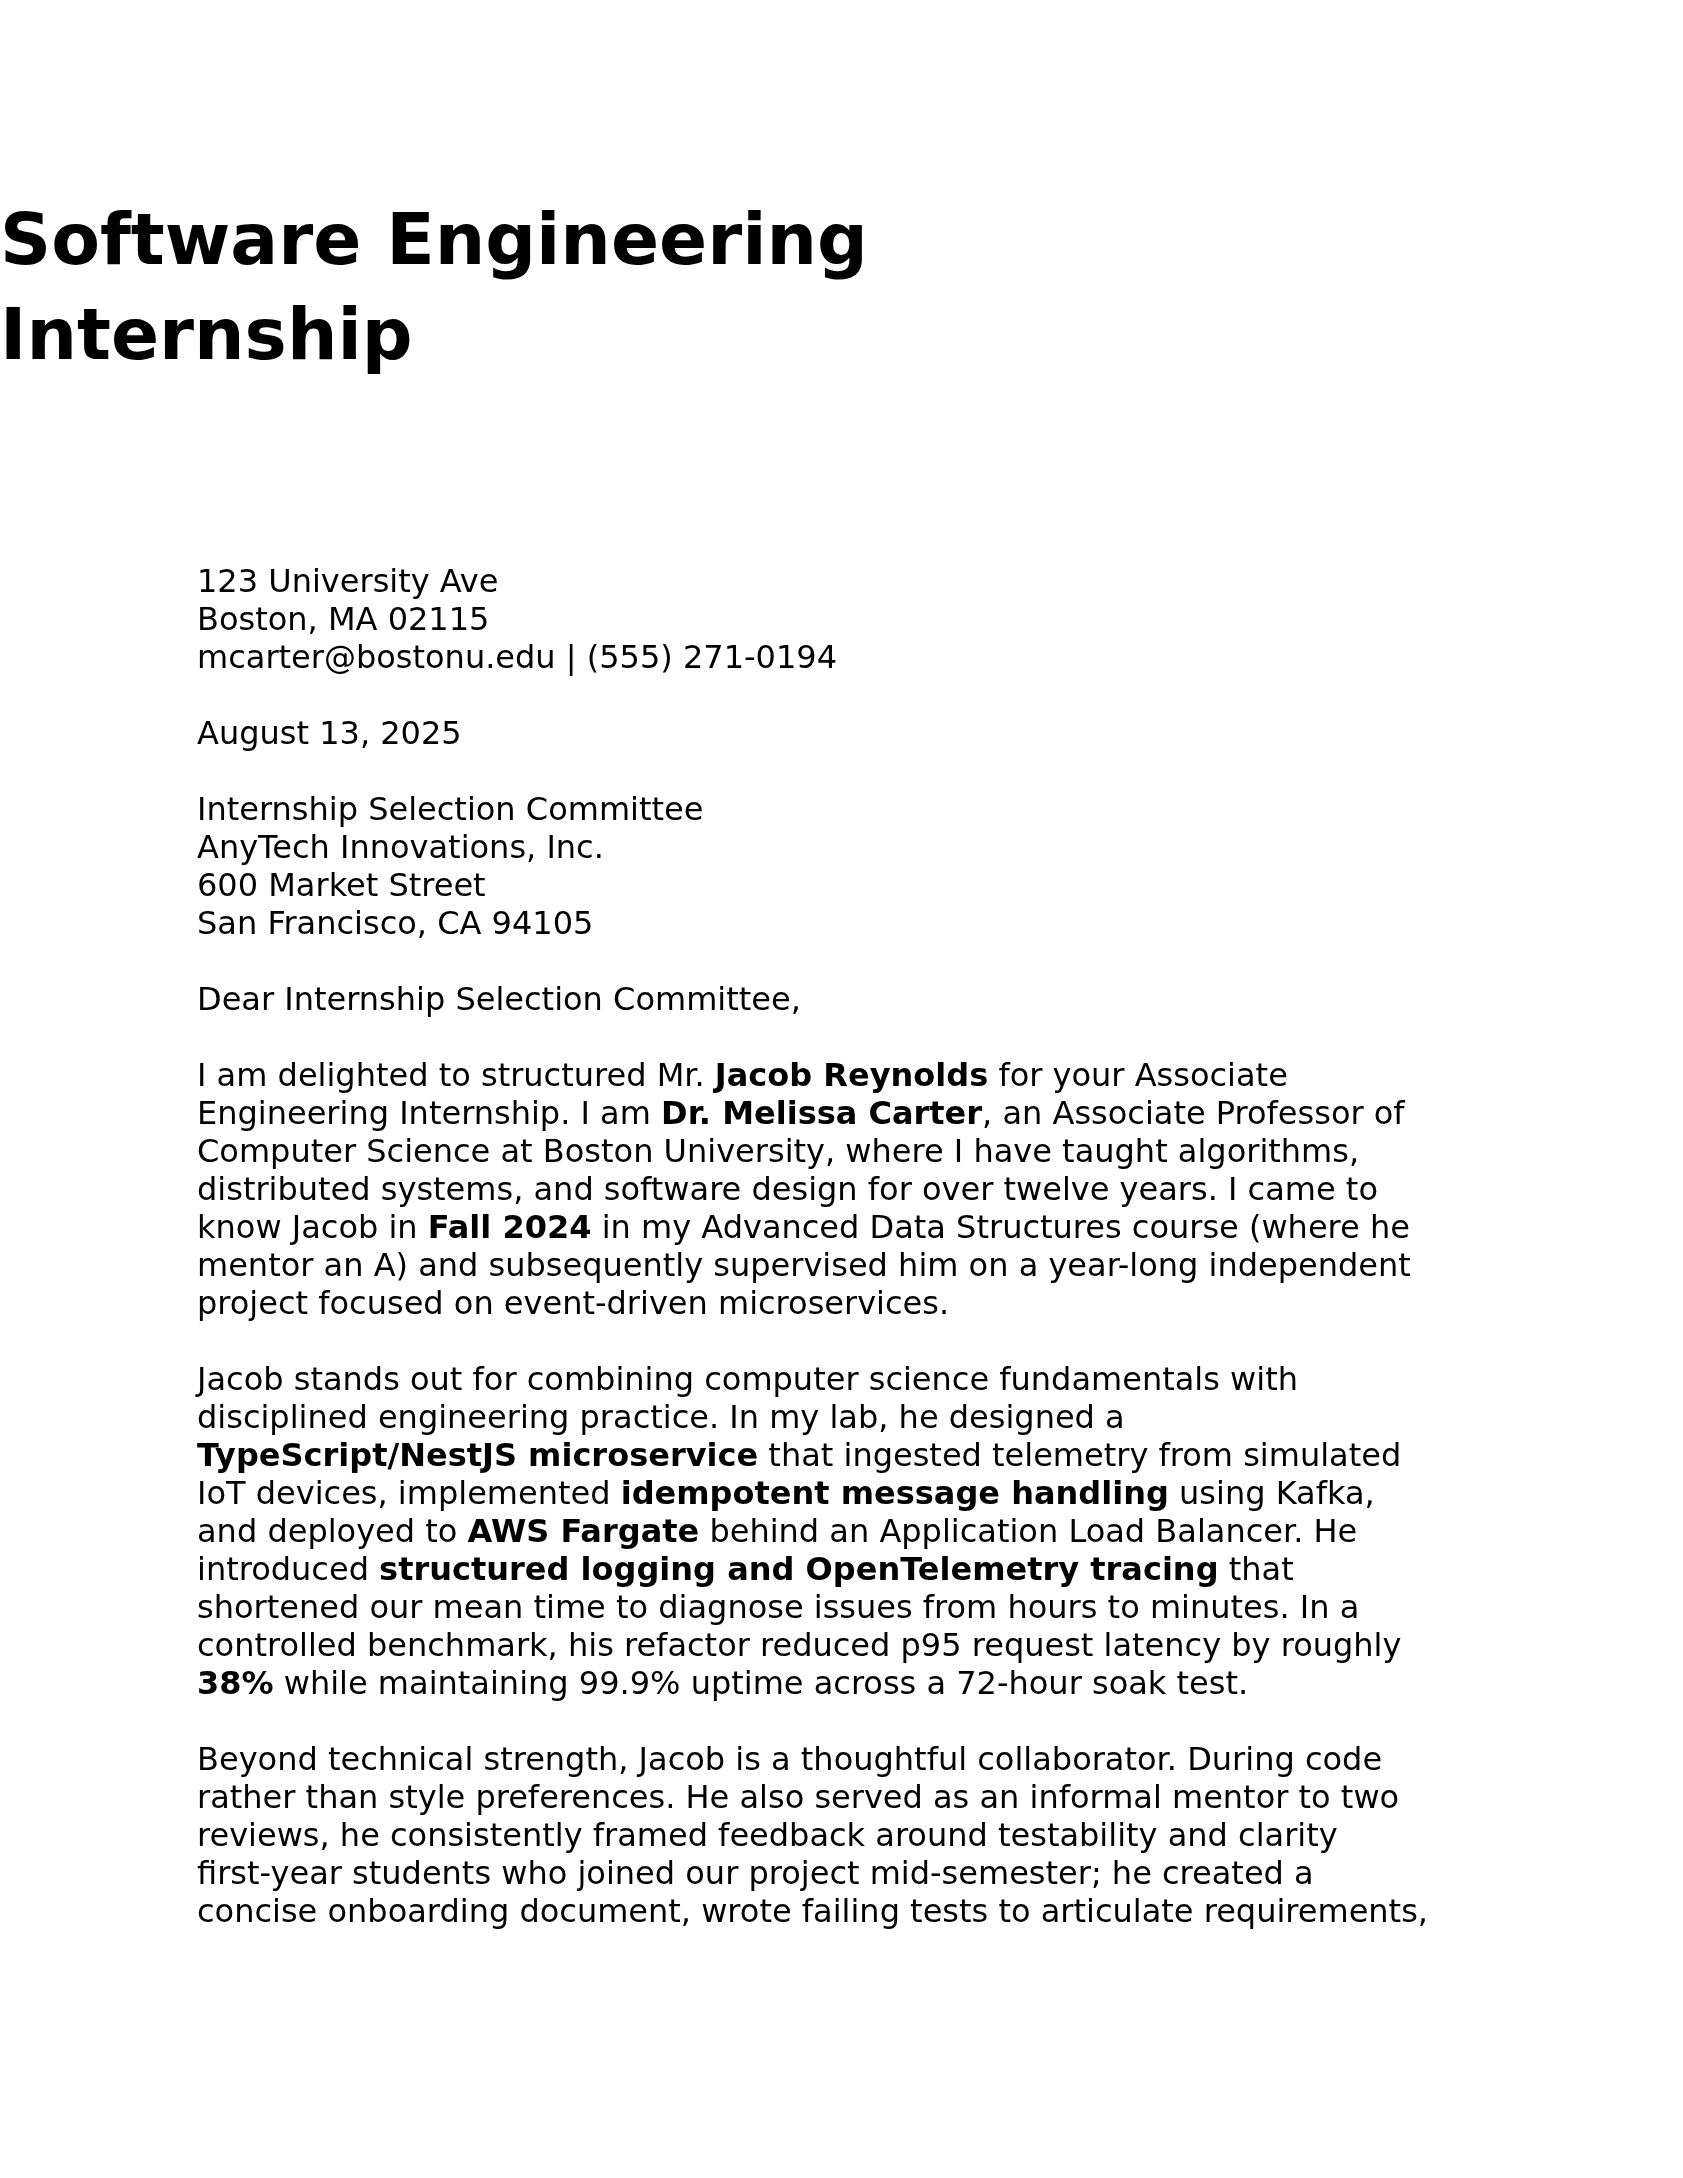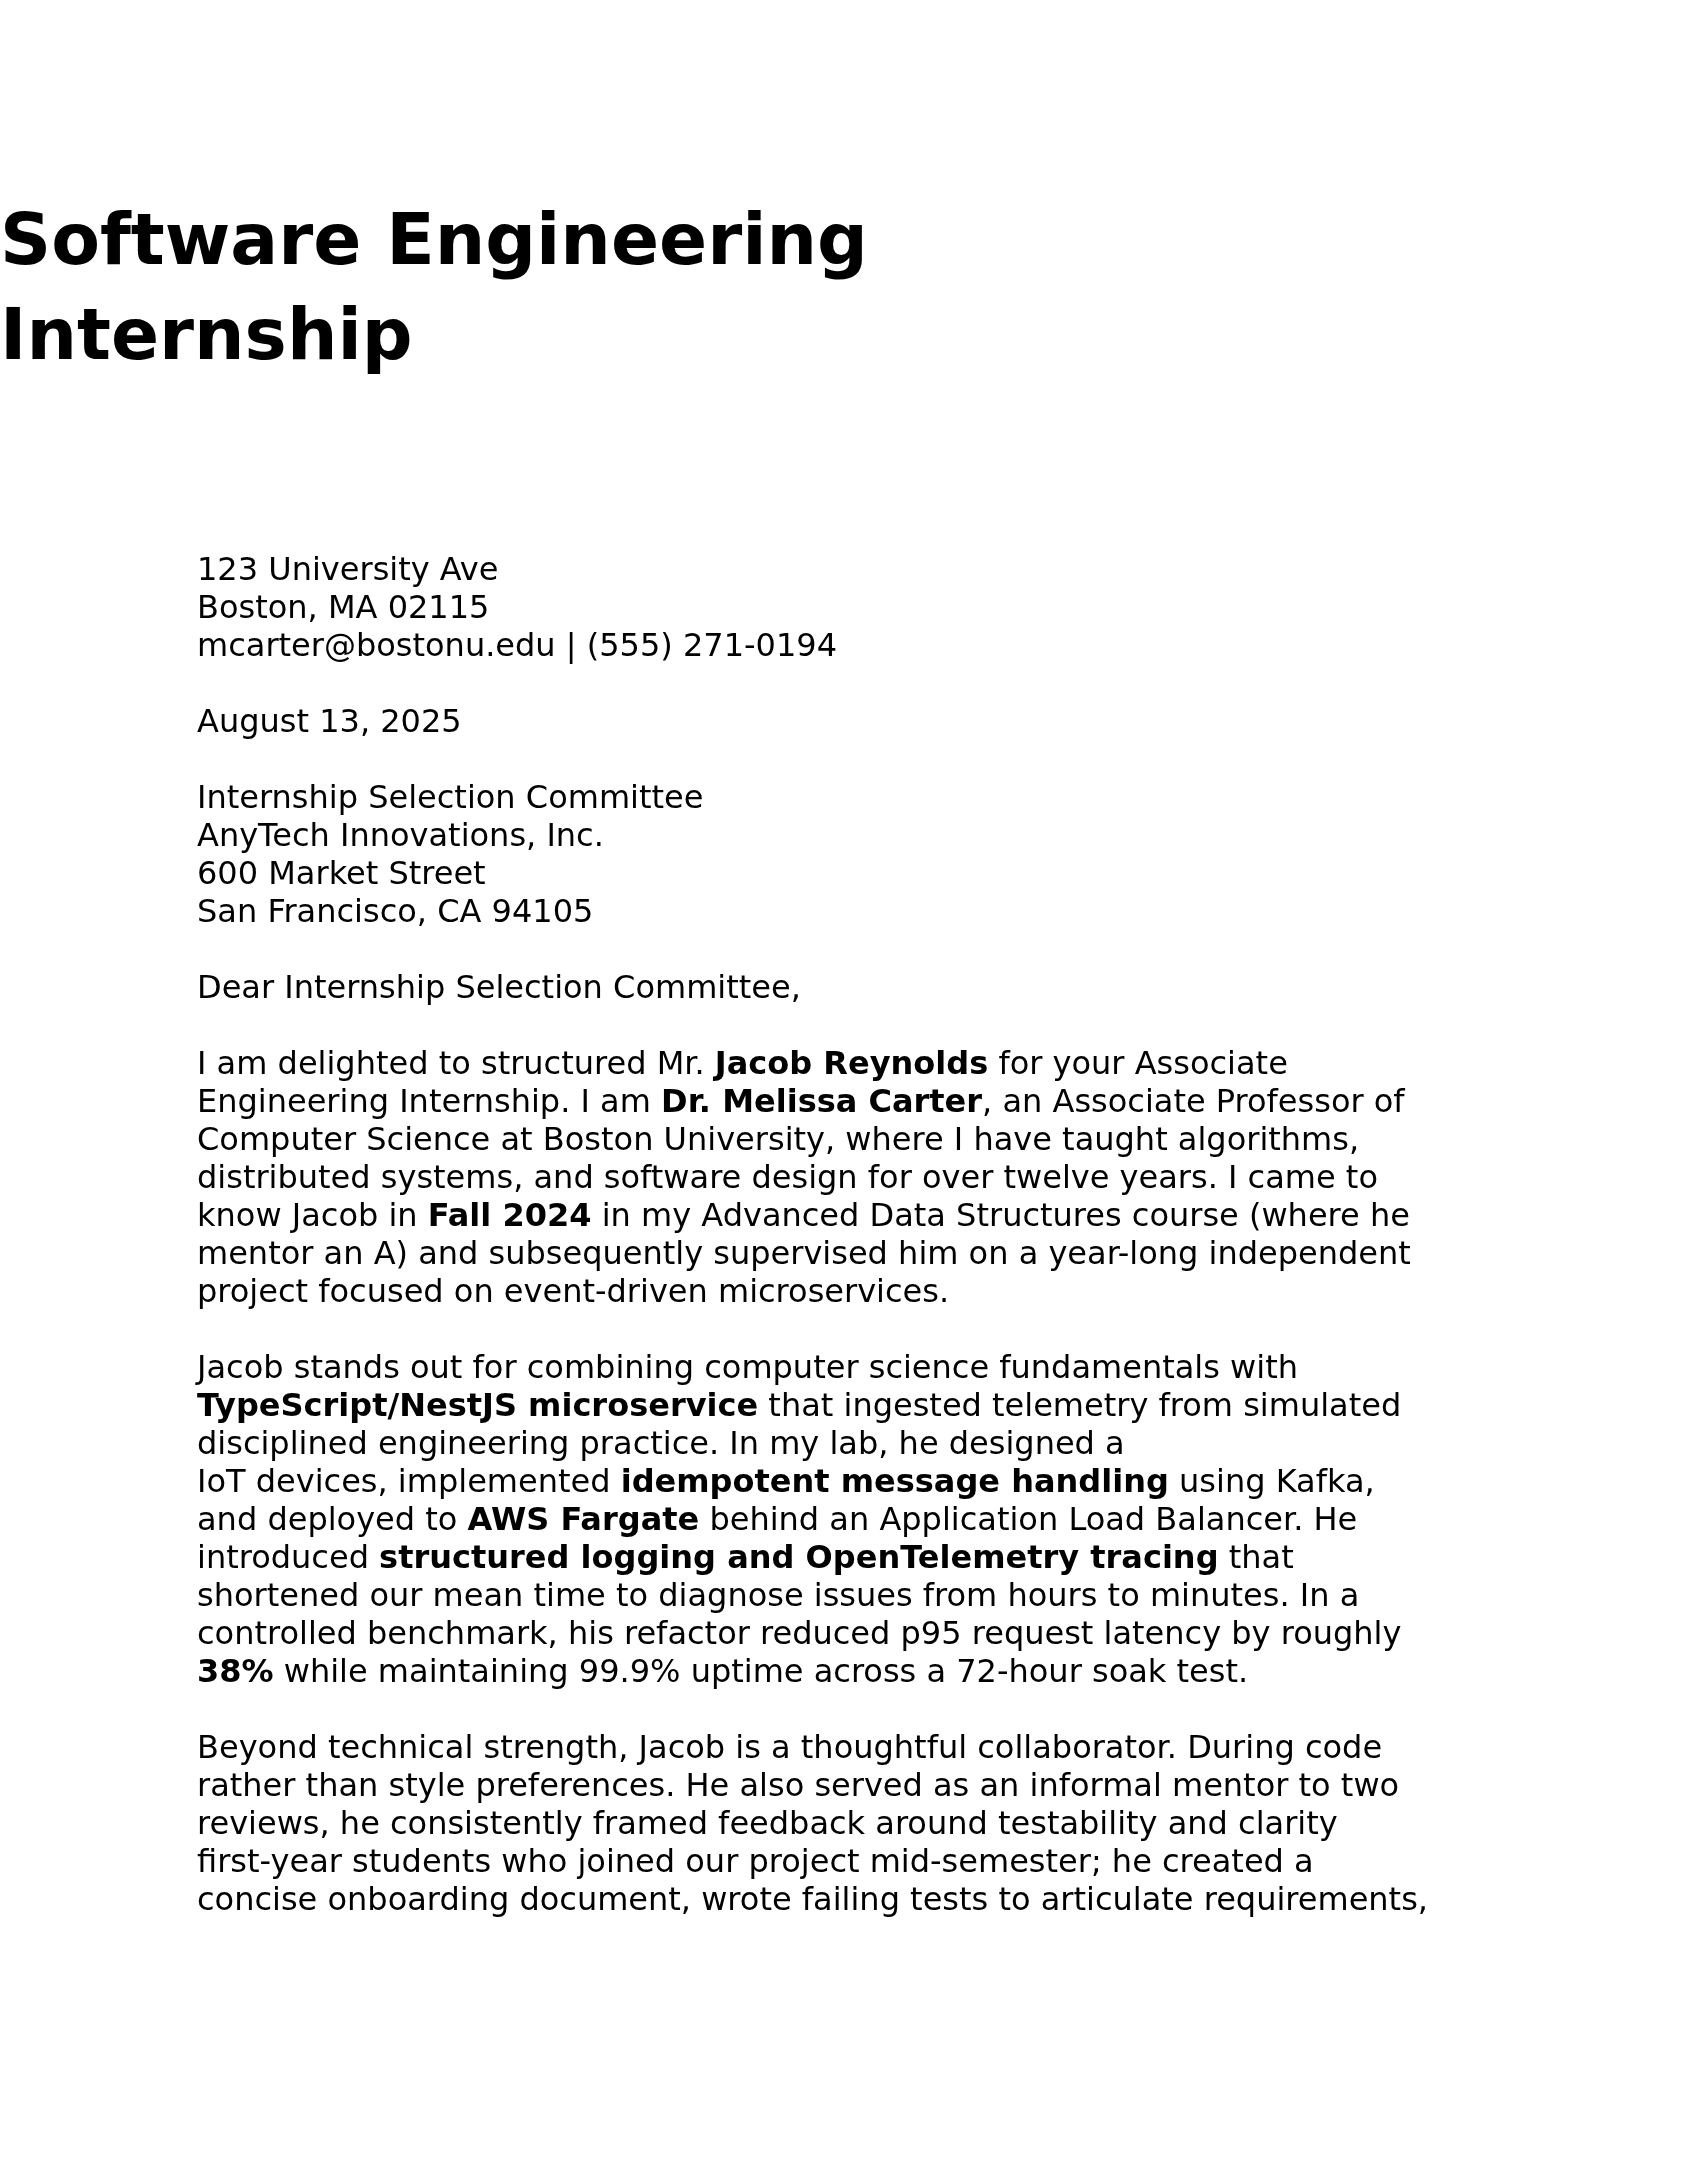--- a/index.html
+++ b/index.html
@@ -10,21 +10,21 @@
     .title {
       position: absolute; left: 0; top: 192px; width: 1683px;
       text-align: left; font-weight: bold; font-size: 71px; line-height: 95px;
       margin: 0;
     }
     .title .tline { display: block; }
     .body {
       position: absolute; left: 197px; top: 546px; width: 1307px;
       font-size: 32px; line-height: 38px;
     }
-    .block { margin: 4px 0 38px 0; }
+    .block { margin: 16px 0 38px 0; }
     .line { display: block; white-space: pre; }
     b { font-weight: bold; }
   </style>
 </head>
 <body>
 
 <h1 class="title">
   <span class="tline">Software Engineering</span>
   <span class="tline">Internship</span>
 </h1>
@@ -51,22 +51,22 @@
       <span class="line"><span>I am delighted to structured Mr. </span><b>Jacob Reynolds</b><span> for your Associate</span></span>
       <span class="line"><span>Engineering Internship. I am </span><b>Dr. Melissa Carter</b><span>, an Associate Professor of</span></span>
       <span class="line"><span>Computer Science at Boston University, where I have taught algorithms,</span></span>
       <span class="line"><span>distributed systems, and software design for over twelve years. I came to</span></span>
       <span class="line"><span>know Jacob in </span><b>Fall 2024</b><span> in my Advanced Data Structures course (where he</span></span>
       <span class="line"><span>mentor an A) and subsequently supervised him on a year-long independent</span></span>
       <span class="line"><span>project focused on event-driven microservices.</span></span>
     </div>
   <div class="block">
       <span class="line"><span>Jacob stands out for combining computer science fundamentals with</span></span>
+      <span class="line"><span>disciplined engineering practice. In my lab, he designed a</span></span>
       <span class="line"><b>TypeScript/NestJS microservice</b><span> that ingested telemetry from simulated</span></span>
-      <span class="line"><span>disciplined engineering practice. In my lab, he designed a</span></span>
       <span class="line"><span>IoT devices, implemented </span><b>idempotent message handling</b><span> using Kafka,</span></span>
       <span class="line"><span>and deployed to </span><b>AWS Fargate</b><span> behind an Application Load Balancer. He</span></span>
       <span class="line"><span>introduced </span><b>structured logging and OpenTelemetry tracing</b><span> that</span></span>
       <span class="line"><span>shortened our mean time to diagnose issues from hours to minutes. In a</span></span>
       <span class="line"><span>controlled benchmark, his refactor reduced p95 request latency by roughly</span></span>
       <span class="line"><b>38%</b><span> while maintaining 99.9% uptime across a 72-hour soak test.</span></span>
     </div>
   <div class="block">
       <span class="line"><span>Beyond technical strength, Jacob is a thoughtful collaborator. During code</span></span>
       <span class="line"><span>rather than style preferences. He also served as an informal mentor to two</span></span>

